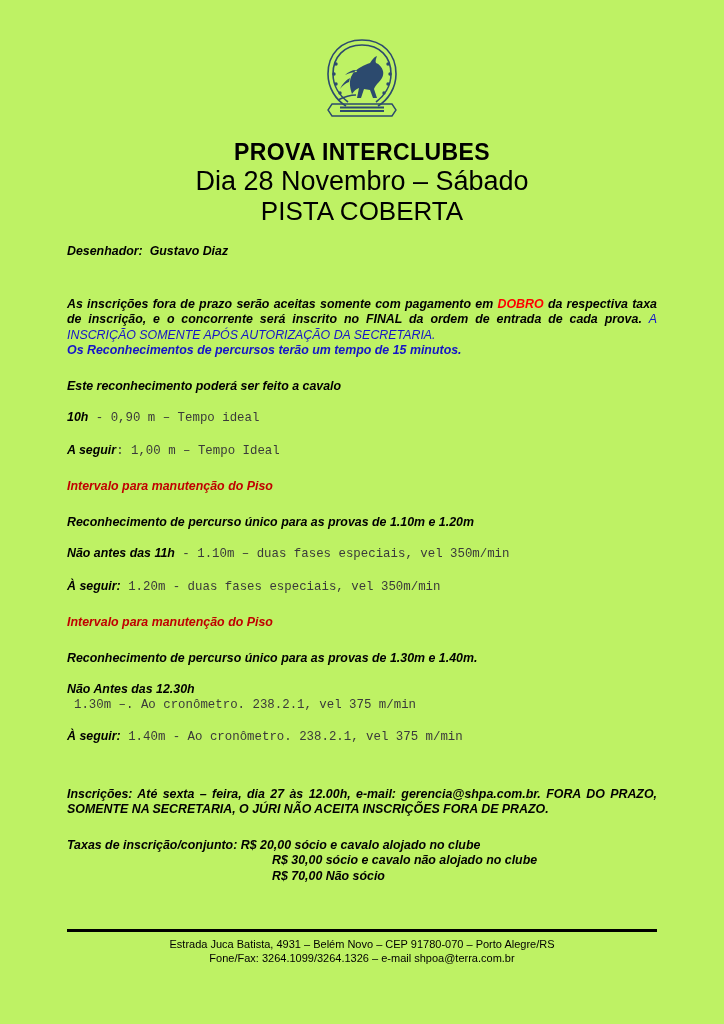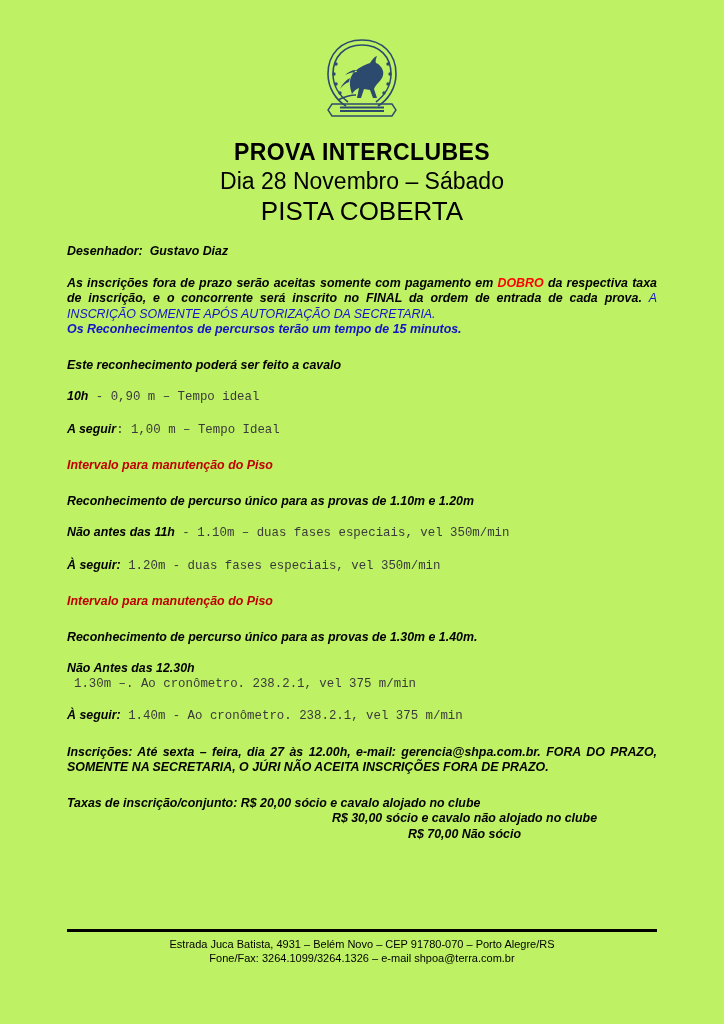--- a/index.html
+++ b/index.html
@@ -41,21 +41,21 @@
     text-align: center;
   }
   .title-main {
     font-size: 23px;
     font-weight: bold;
     letter-spacing: 0.4px;
     line-height: 28px;
     white-space: nowrap;
   }
   .title-sub {
-    font-size: 23px;
+    font-size: 27px;
     font-weight: normal;
     line-height: 30px;
     white-space: nowrap;
   }
   .title-sub2 {
     font-size: 26px;
     font-weight: normal;
     line-height: 30px;
     white-space: nowrap;
   }
@@ -67,28 +67,28 @@
     top: 244px;
     width: 590px;
   }
   .p {
     font-size: 12.4px;
     line-height: 15.5px;
     margin: 0;
   }
   .b { font-weight: bold; font-style: italic; }
   .light { font-weight: normal; color: #3a3a3a; font-family: Liberation Mono, monospace; }
-  .justify { text-align: justify; }
+  .justify { text-align: justify; margin-top: 21px; }
   .red { color: #ff0000; }
   .darkred { color: #c00000; }
   .blue { color: #1414c8; }
   .gap-m { height: 16px; }
   .gap-l { height: 20px; }
   .indent-sm { padding-left: 7px; }
-  .fee-indent { padding-left: 205px; text-align: center; }
+  .fee-indent { padding-left: 205px; }
 
   
   .footer {
     position: absolute;
     left: 67px;
     top: 929px;
     width: 590px;
   }
   .footer-rule {
     height: 0;

